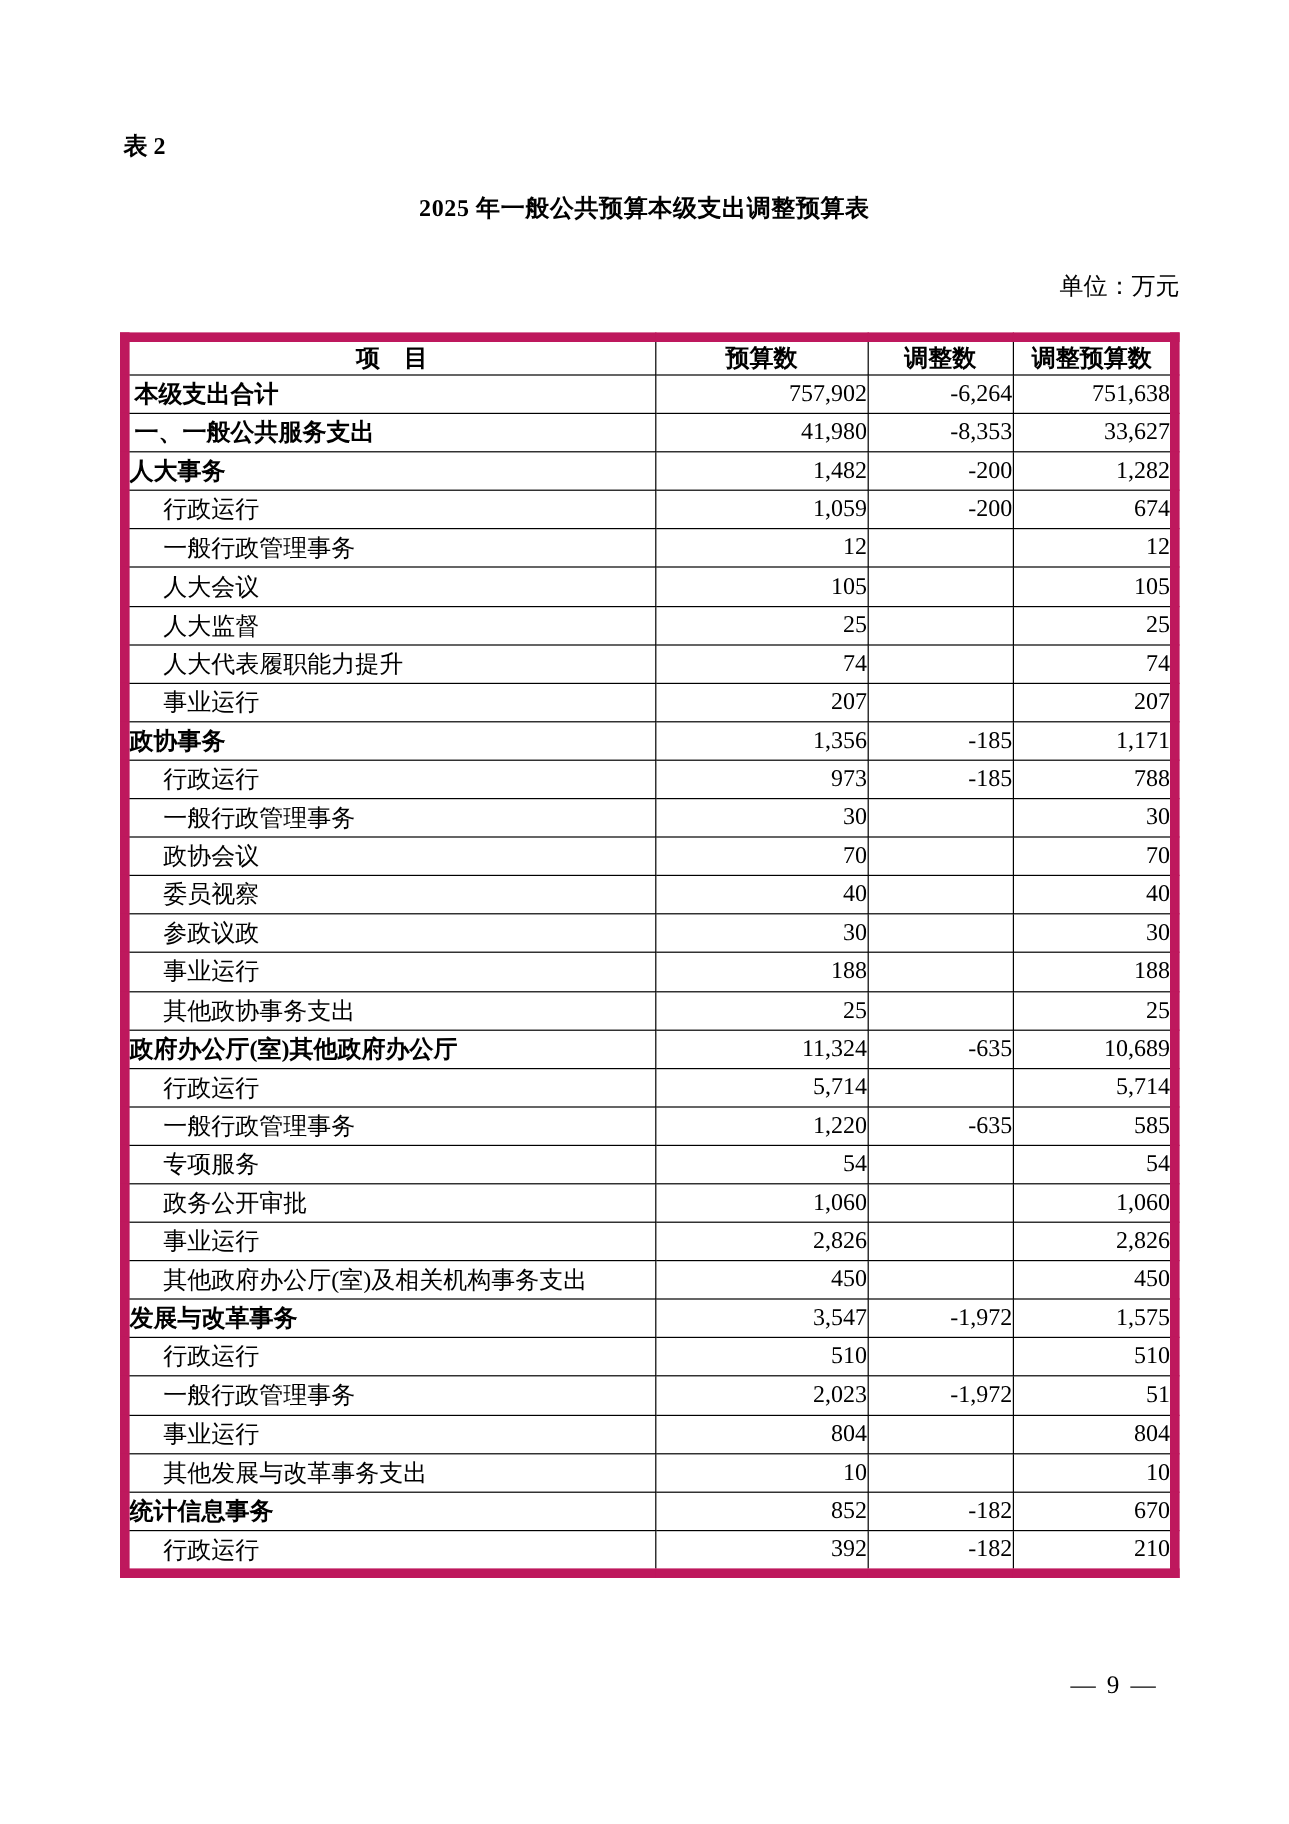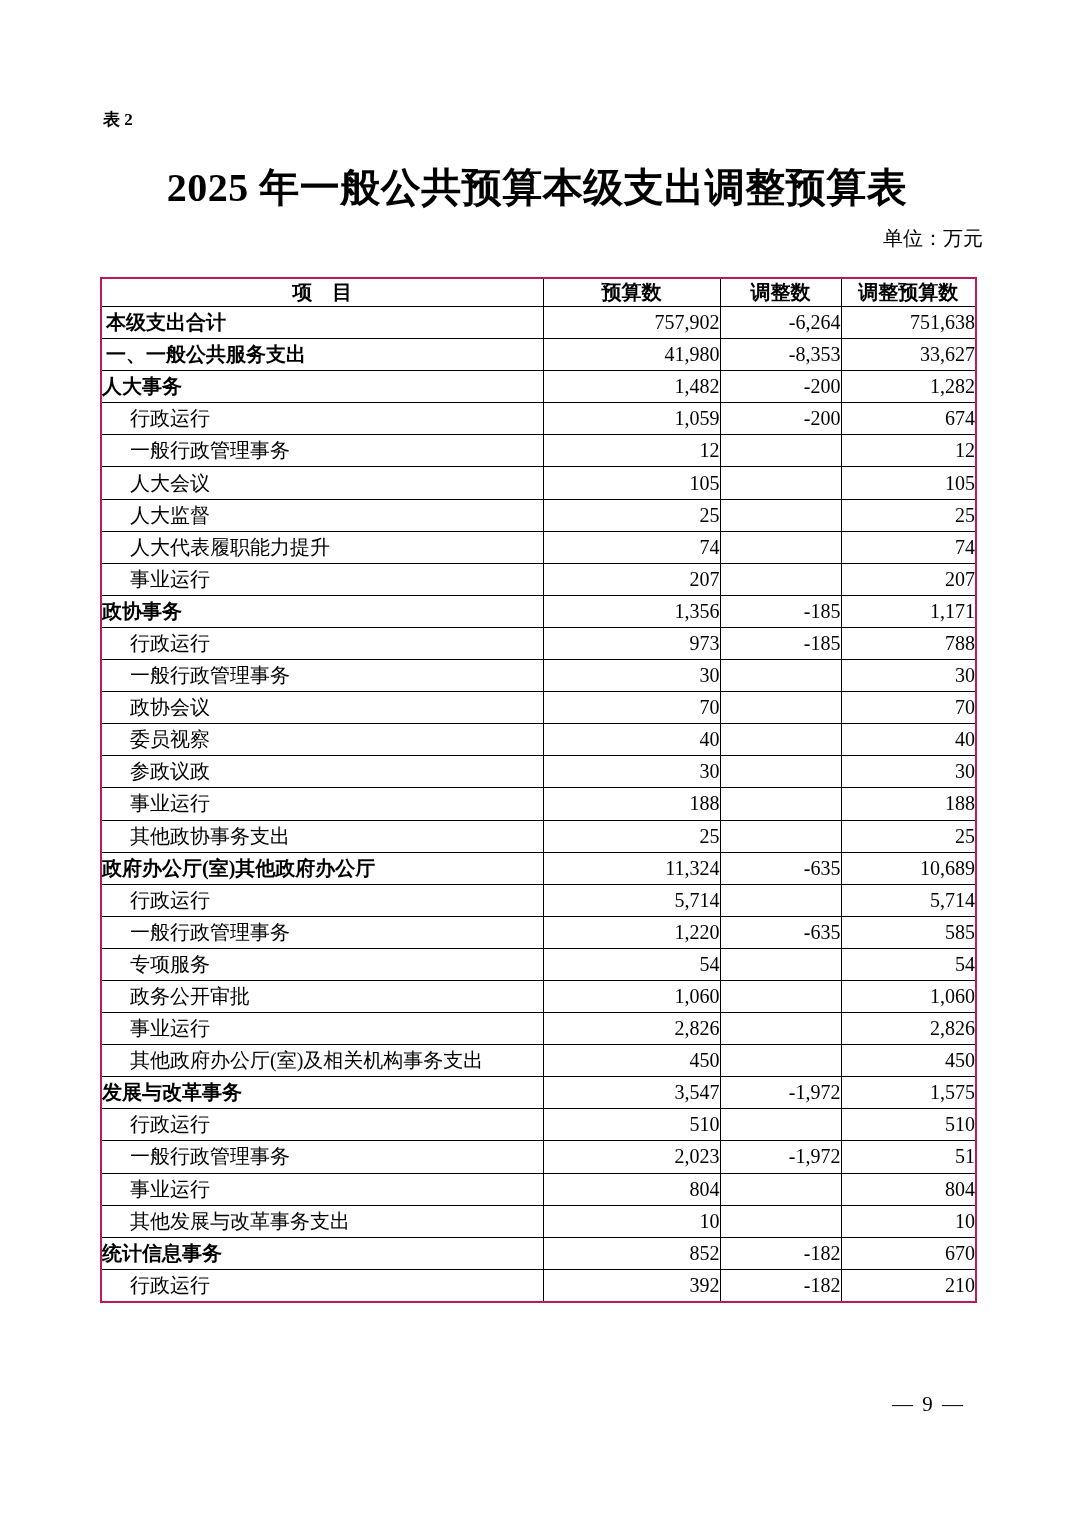--- a/index.html
+++ b/index.html
@@ -12,48 +12,48 @@
     height: 1520px;
     position: relative;
     font-family: "Liberation Serif", "DejaVu Serif", serif;
     color: #000000;
     overflow: hidden;
   }
   .table-label {
     position: absolute;
     left: 103px;
     top: 108px;
-    font-size: 17px;
+    font-size: 20px;
     font-weight: bold;
   }
   .doc-title {
     position: absolute;
     left: 0;
     top: 160px;
     width: 100%;
     text-align: center;
-    font-size: 40px;
+    font-size: 20px;
     font-weight: bold;
     letter-spacing: 0.5px;
   }
   .unit-note {
     position: absolute;
     top: 225px;
     right: 91px;
     font-size: 20px;
     margin-left: 37px;
   }
   table.budget {
     position: absolute;
     left: 100px;
     top: 277px;
     width: 875px;
     border-collapse: collapse;
     table-layout: fixed;
-    border: 2px solid #be185d;
+    border: 8px solid #be185d;
   }
   table.budget th,
   table.budget td {
     border: 1px solid #000000;
     overflow: hidden;
     white-space: nowrap;
     padding: 0;
     font-size: 20px;
   }
   table.budget thead th {

